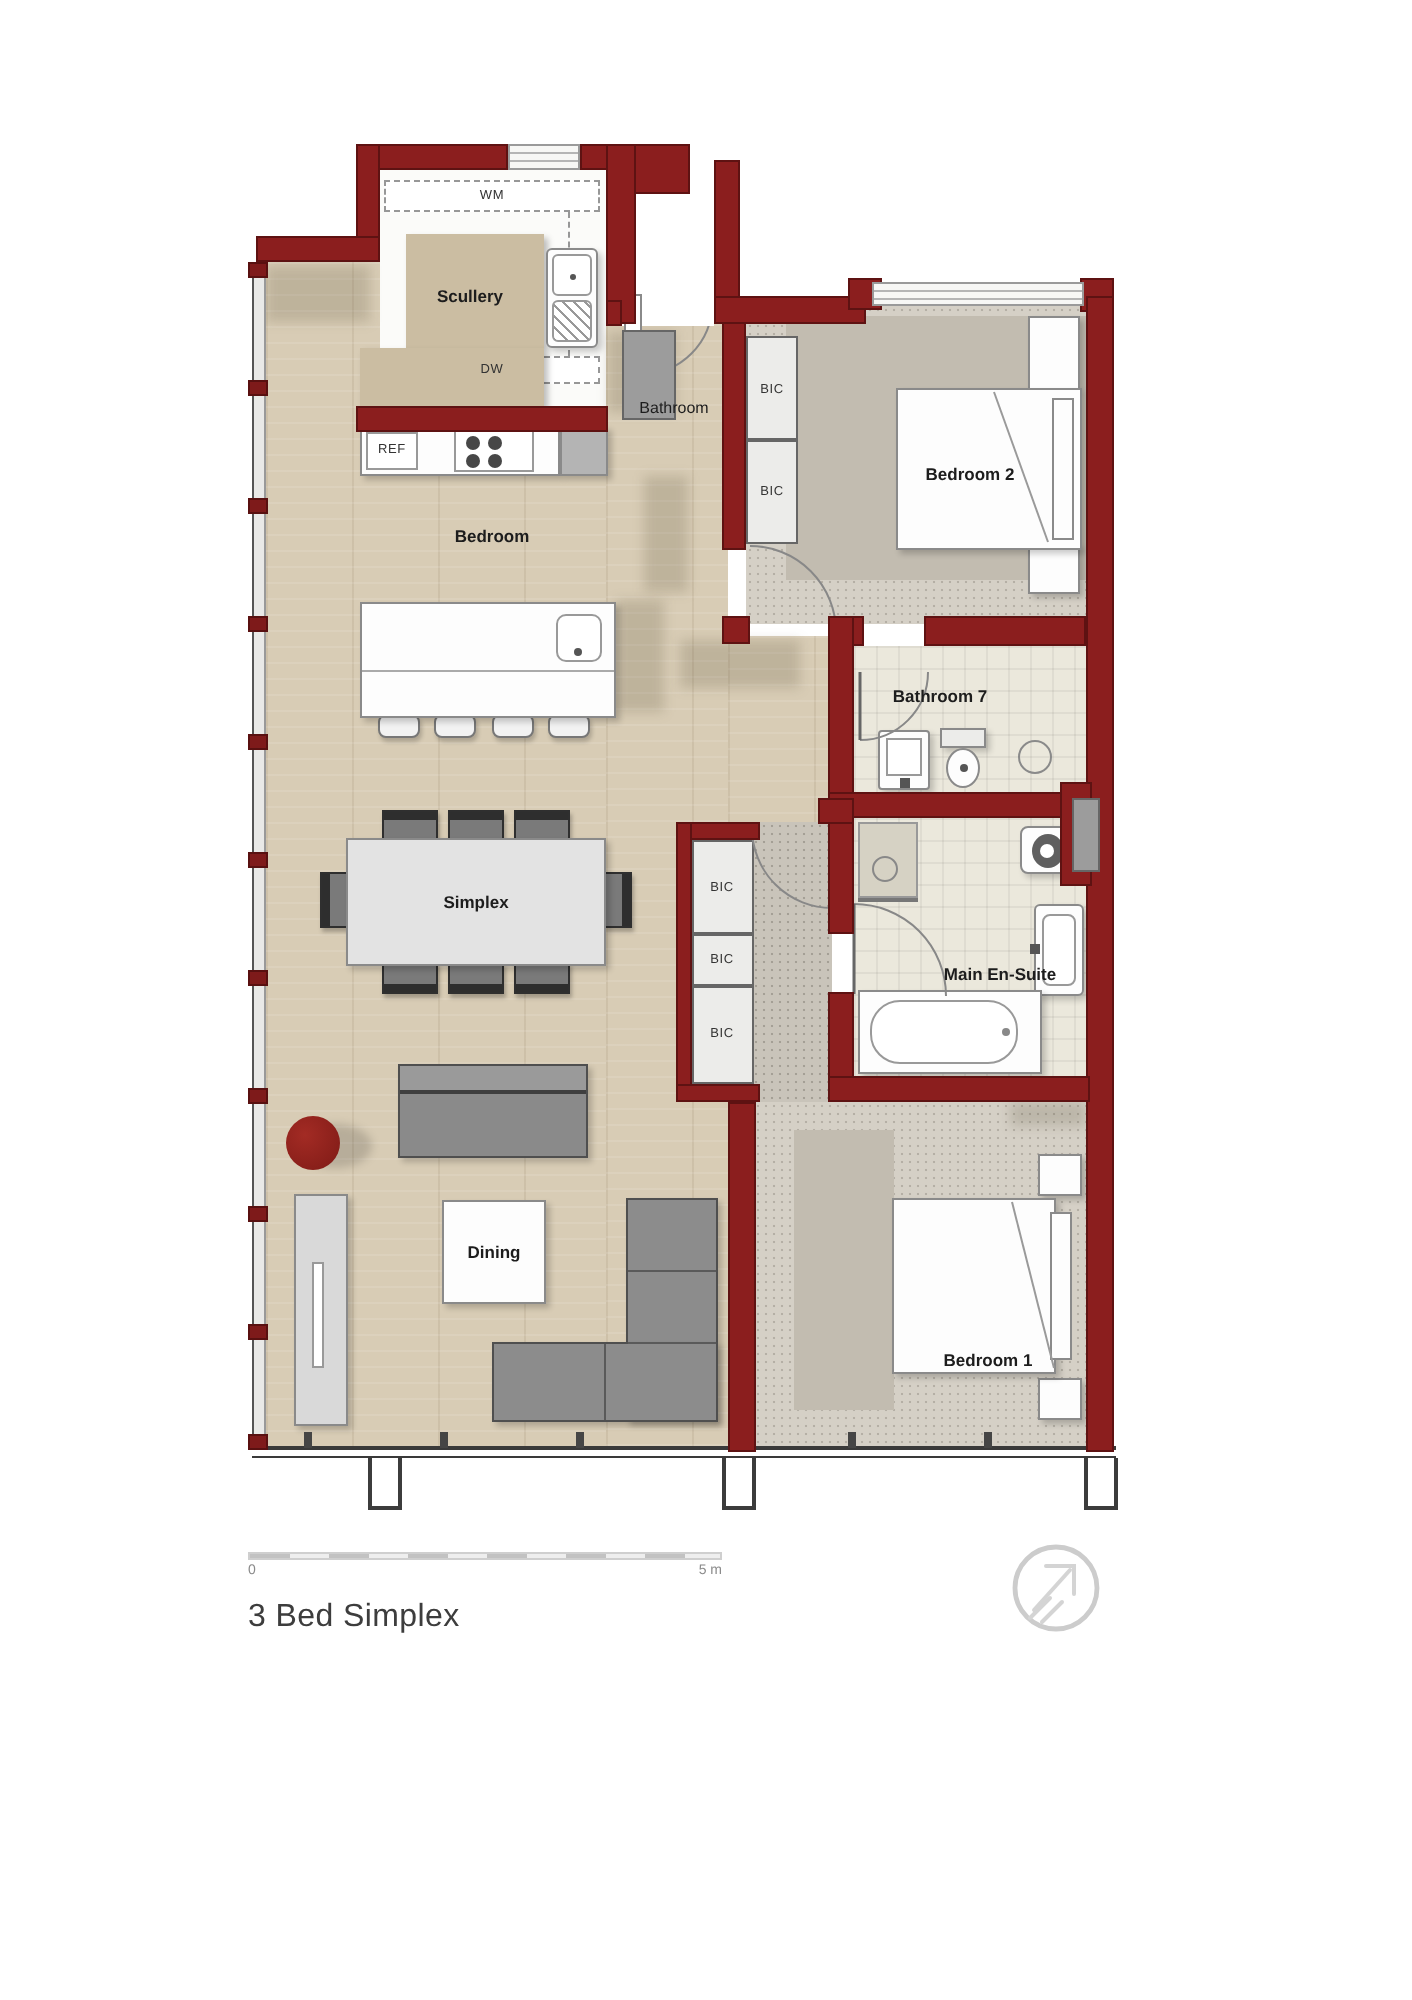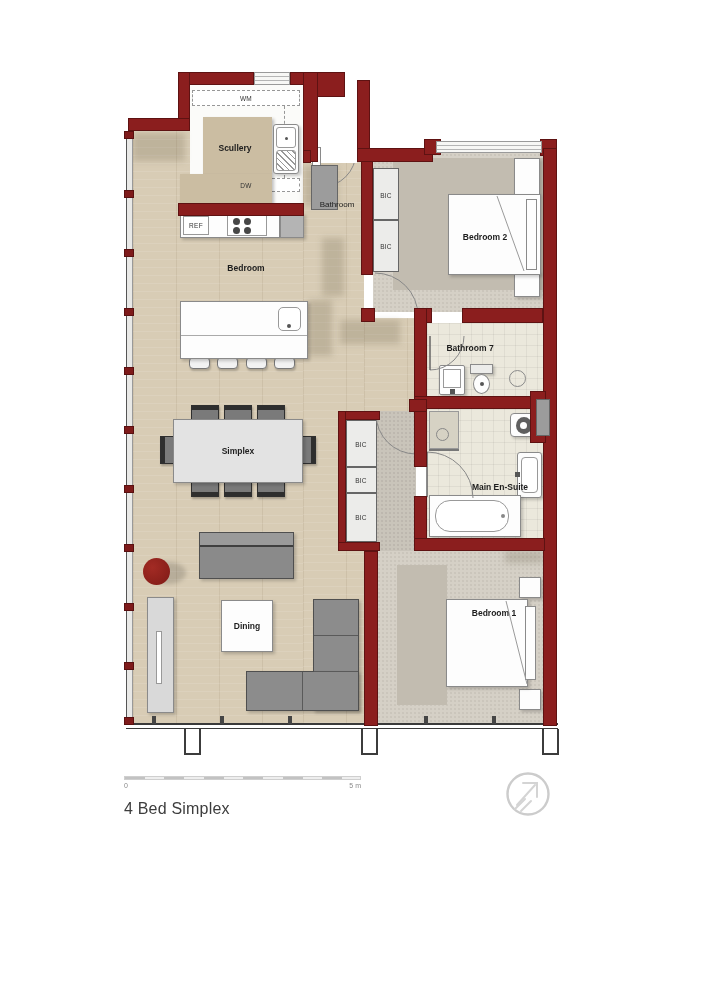--- a/index.html
+++ b/index.html
@@ -256,32 +256,32 @@
   <div class="lbl" style="left:246px;top:268px">Bedroom</div>
   <div class="lbl" style="left:337px;top:204px;font-weight:400;font-size:8px">Bathroom</div>
   <div class="lbl sm" style="left:386px;top:195px">BIC</div>
   <div class="lbl sm" style="left:386px;top:246px">BIC</div>
   <div class="lbl" style="left:485px;top:237px">Bedroom 2</div>
   <div class="lbl" style="left:470px;top:348px">Bathroom 7</div>
   <div class="lbl sm" style="left:361px;top:444px">BIC</div>
   <div class="lbl sm" style="left:361px;top:480px">BIC</div>
   <div class="lbl sm" style="left:361px;top:517px">BIC</div>
   <div class="lbl" style="left:500px;top:487px">Main En-Suite</div>
-  <div class="lbl" style="left:494px;top:613px">Bedroom 1</div>
+  <div class="lbl" style="left:494px;top:680px">Bedroom 1</div>
   <div class="lbl" style="left:238px;top:451px">Simplex</div>
   <div class="lbl" style="left:247px;top:626px">Dining</div>
 
 </div>
 
 <div class="scalebar"></div>
 <div class="scalelabels">
   <span>0</span>
   <span>5 m</span>
 </div>
-<div class="title">4 Bed Simplex</div>
+<div class="title">3 Bed Simplex</div>
 <svg class="logo" width="50" height="50" viewBox="0 0 50 50">
   <circle cx="25" cy="25" r="20.5" fill="none" stroke="#cccccc" stroke-width="2.4"></circle>
   <g fill="none" stroke="#d4d4d4" stroke-width="2" stroke-linecap="round">
     <path d="M14 36 L32 16"></path>
     <path d="M20 14 L34 14 L34 28"></path>
     <path d="M12 40 L22 30"></path>
     <path d="M18 42 L28 32"></path>
   </g>
 </svg>
 

